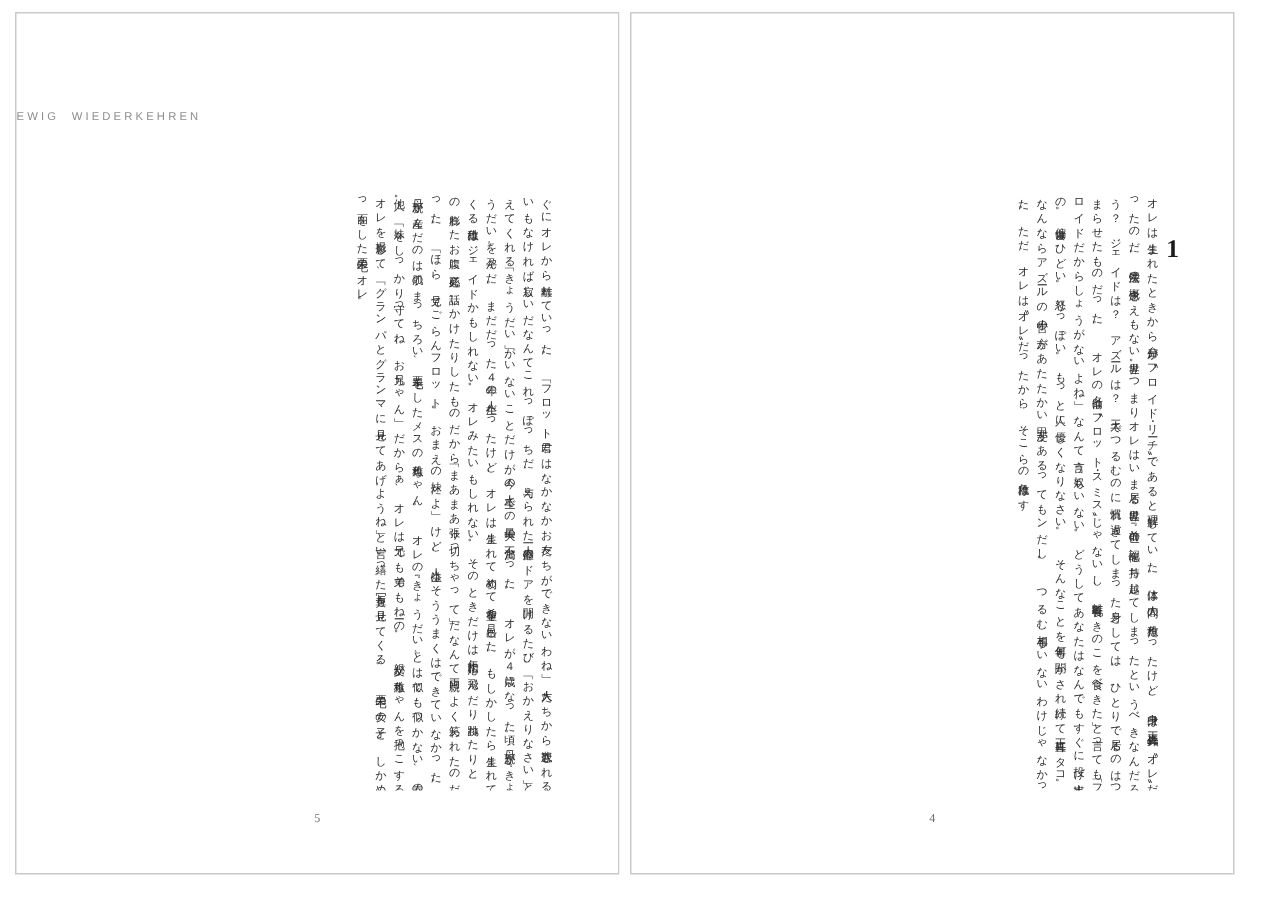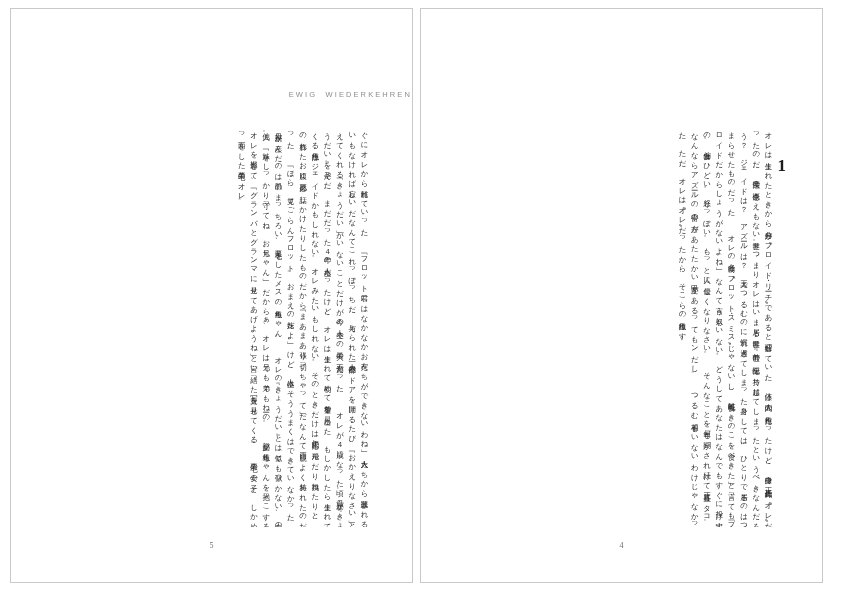--- a/index.html
+++ b/index.html
@@ -34,24 +34,24 @@
   }
 
   #page-left {
     left: 10px;
     width: 403px;
   }
 
   
   .running-header {
     position: absolute;
-    top: 81px;
+    top: 64px;
     left: 0;
     width: 100%;
-    text-align: right;
+    text-align: left;
     font-family: "Liberation Sans", "DejaVu Sans", sans-serif;
     font-size: 7.5px;
     letter-spacing: 2.1px;
     color: #8d8d8d;
     white-space: pre;
   }
 
   
   .chapter-number {
     position: absolute;

